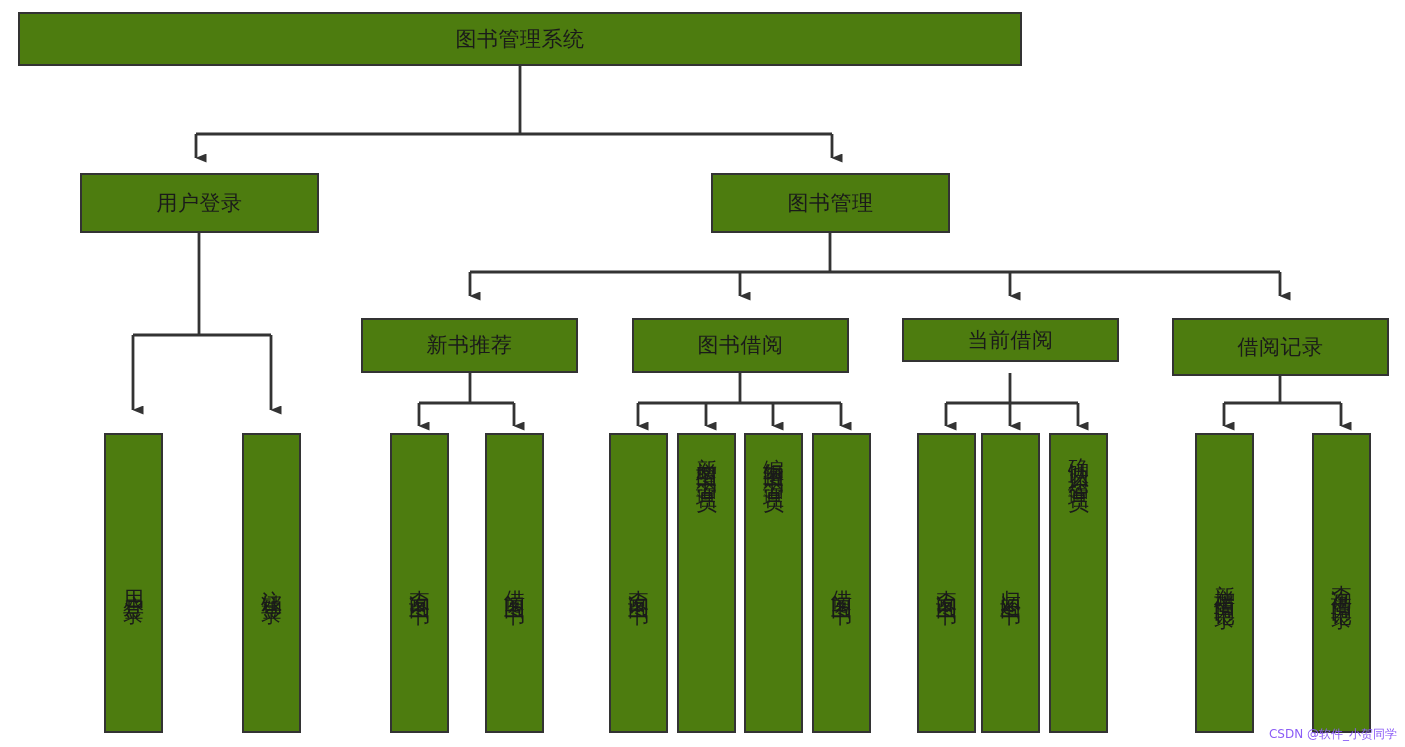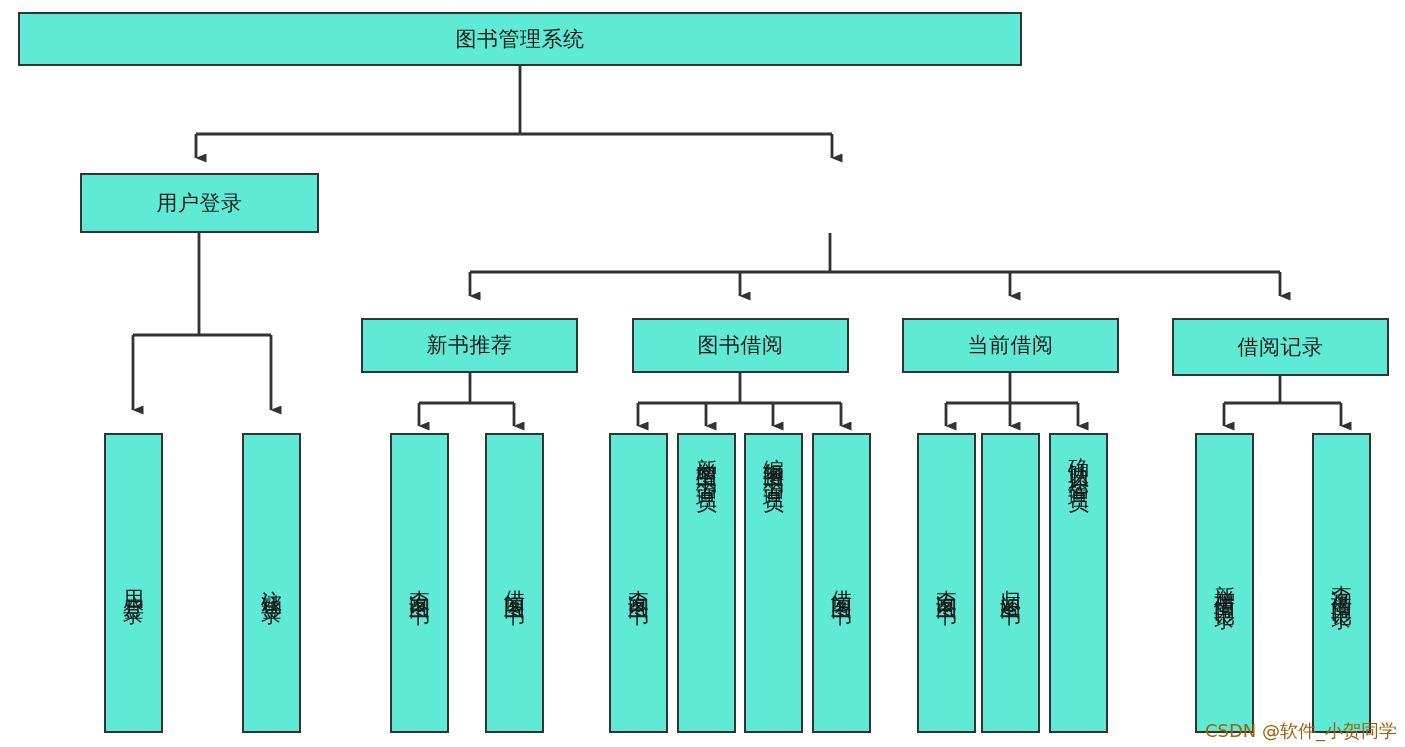--- a/index.html
+++ b/index.html
@@ -17,21 +17,21 @@
   #diagram-root {
     position: absolute;
     left: 0;
     top: 0;
     width: 1405px;
     height: 747px;
   }
   .node-box {
     position: absolute;
     box-sizing: border-box;
-    background: #5eead4;
+    background: #4d7c0f;
     border: 2.5px solid #333333;
     display: flex;
     align-items: center;
     justify-content: center;
   }
   .node-label {
     color: #1a1a1a;
     font-size: 21px;
     line-height: 1.15;
     letter-spacing: 0.5px;
@@ -59,22 +59,22 @@
     left: 0;
     top: 0;
     width: 1405px;
     height: 747px;
     pointer-events: none;
   }
   #watermark {
     position: absolute;
     right: 8px;
     bottom: 4px;
-    color: #a16207;
-    font-size: 18px;
+    color: #8b5cf6;
+    font-size: 12px;
     white-space: nowrap;
     user-select: none;
   }
 </style>
 </head>
 <body>
 
 <div id="diagram-root">
 
   <svg id="connectors" viewBox="0 0 1405 747" xmlns="http://www.w3.org/2000/svg">
@@ -127,28 +127,31 @@
     </g>
   </svg>
 
   <div class="node-box" style="left:18px; top:12px; width:1004px; height:54px;">
     <span class="node-label">图书管理系统</span>
   </div>
 
   <div class="node-box" style="left:80px; top:173px; width:239px; height:60px;">
     <span class="node-label">用户登录</span>
   </div>
+  <div class="node-box" style="left:711px; top:173px; width:239px; height:60px;">
+    <span class="node-label">图书管理</span>
+  </div>
 
   <div class="node-box" style="left:632px; top:318px; width:217px; height:55px;">
     <span class="node-label">图书借阅</span>
   </div>
   <div class="node-box" style="left:361px; top:318px; width:217px; height:55px;">
     <span class="node-label">新书推荐</span>
   </div>
-  <div class="node-box" style="left:902px; top:318px; width:217px; height:55px;">
+  <div class="node-box" style="left:902px; top:318px; width:217px; height:44px;">
     <span class="node-label">当前借阅</span>
   </div>
   <div class="node-box" style="left:1172px; top:318px; width:217px; height:58px;">
     <span class="node-label">借阅记录</span>
   </div>
 
   <div class="node-box vertical centered" style="left:104px; top:433px; width:59px; height:300px;">
     <span class="node-label">用户登录</span>
   </div>
   <div class="node-box vertical centered" style="left:242px; top:433px; width:59px; height:300px;">

